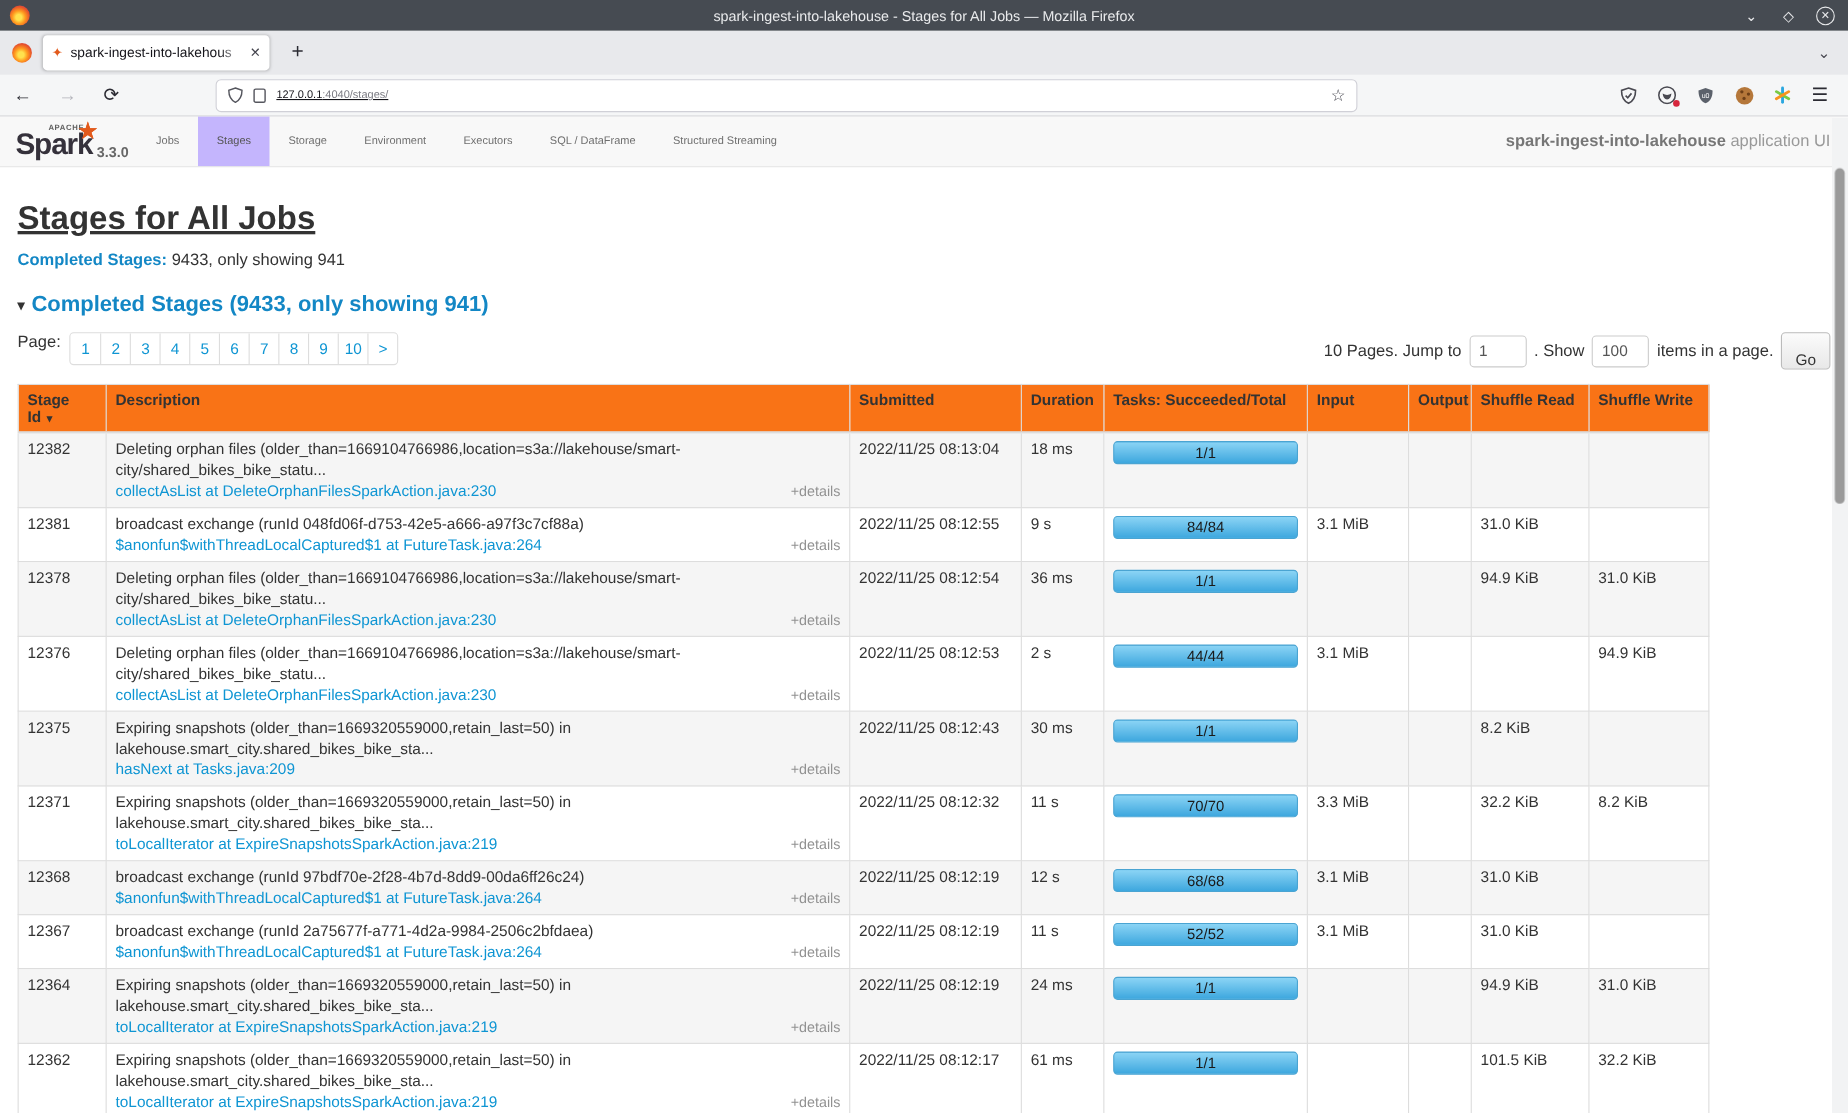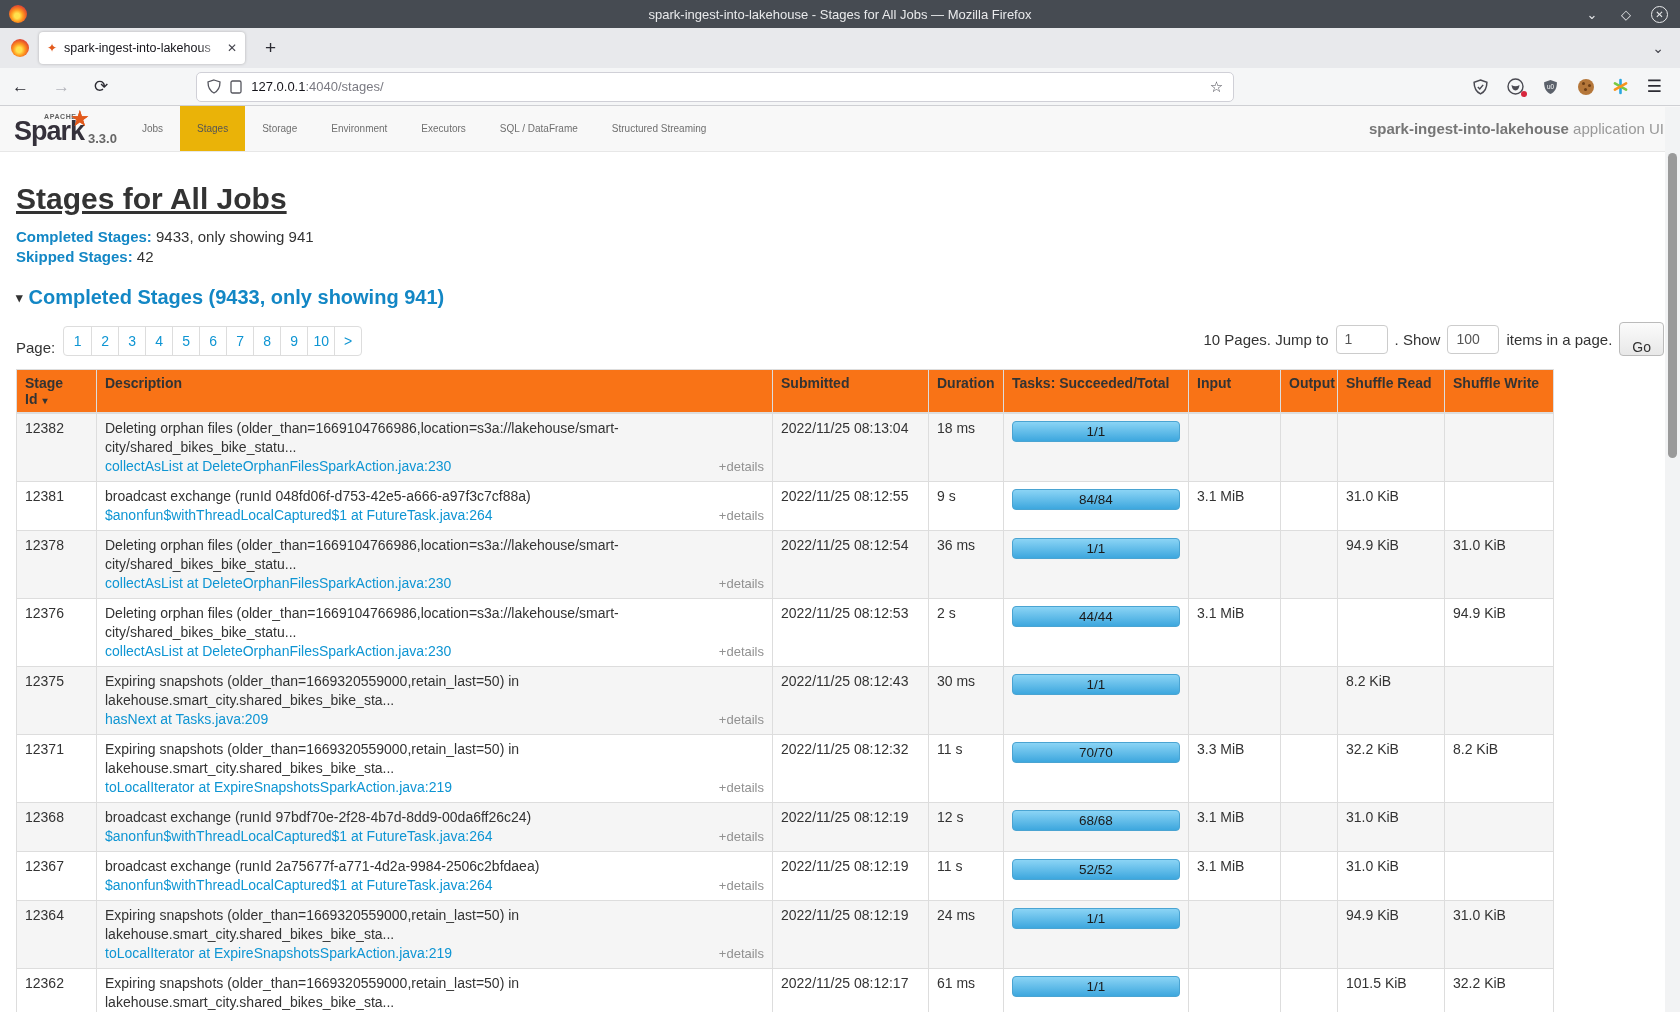--- a/index.html
+++ b/index.html
@@ -31,21 +31,21 @@
   .newtab-btn { font-size:19px; color:#2b2b33; margin-left:14px; padding:0 6px; }
   .tabs-chevron { margin-left:auto; margin-right:16px; color:#45454e; font-size:14px; }
 
   .toolbar { height:38px; background:#f5f6f7; display:flex; align-items:center;
     border-bottom:1px solid #cfd0d4; }
   .nav-ico { font-size:17px; color:#2b2b33; padding:0 12px; }
   .nav-ico.disabled { color:#b4b5bc; }
   .urlbar { width:1038px; height:30px; background:#fff; border:1px solid #d0d0d7;
     border-radius:5px; margin-left:76px; display:flex; align-items:center; padding:0 10px; }
   .url-ico { color:#55565e; margin-right:9px; display:flex; }
-  .url-text { font-size:13px; color:#15141a; flex:1; }
+  .url-text { font-size:10px; color:#15141a; flex:1;text-decoration:underline; }
   .url-text .dim { color:#7a7a82; }
   .url-star { color:#45454e; font-size:15px; }
   .ext-icons { display:flex; align-items:center; gap:17px; margin-left:auto; padding-right:18px; }
   .ext { width:18px; height:18px; display:flex; align-items:center; justify-content:center; position:relative; }
   .cookie { width:16px; height:16px; border-radius:50%; background:#b5773a; position:relative; }
   .cookie:before { content:""; position:absolute; width:3px; height:3px; border-radius:50%;
     background:#6e3f17; top:3px; left:4px; box-shadow:6px 2px 0 #6e3f17, 2px 6px 0 #6e3f17; }
   .badge-red { position:absolute; width:6px; height:6px; background:#d7263d; border-radius:50%;
     right:-2px; bottom:-1px; }
   .hamburger { font-size:17px; color:#2b2b33; }
@@ -57,34 +57,34 @@
   .spark-word { font-size:27px; font-weight:bold; color:#35313b; letter-spacing:-1px;
     position:relative; top:8px; }
   .spark-apache { position:absolute; top:7px; left:44px; font-size:7px; font-weight:bold;
     color:#5f5f5f; letter-spacing:.6px; }
   .spark-star { position:absolute; top:0; left:70px; color:#e25a1c; font-size:22px;
     text-shadow:0 0 0 #e25a1c; }
   .spark-ver { align-self:flex-end; font-size:13px; font-weight:bold; color:#666;
     padding:0 8px 5px 2px; }
   .nav-items { display:flex; list-style:none; }
   .nav-items li { padding:0 17px; line-height:45px; font-size:10px; color:#6f6f6f; cursor:pointer; }
-  .nav-items li.active { background:#eab308; color:#555; }
+  .nav-items li.active { background:#c4b5fd; color:#555; }
   .nav-app { margin-left:auto; line-height:45px; padding-right:16px; font-size:15px; color:#999; }
   .nav-app b { color:#767676; }
 
   
   .content { padding:0 16px; }
   h1 { font-size:30px; color:#333; margin:30px 0 12px; font-weight:bold;text-decoration:underline; }
   .stat { font-size:15px; color:#333; margin:3px 0; }
   .stat b { color:var(--header-blue,#1387c5); }
   .section-head { margin-top:21px; font-size:20px; font-weight:bold;
     color:var(--header-blue,#1387c5); display:flex; align-items:center; cursor:pointer; }
   .section-head .arrow { color:#333; font-size:13px; margin-right:6px; }
 
-  .pagerow { display:flex; align-items:flex-end; margin-top:13px; }
+  .pagerow { display:flex; align-items:flex-start; margin-top:13px; }
   .page-label { font-size:15px; color:#333; margin-right:8px; }
   .pages { display:inline-flex; list-style:none; border:1px solid #ddd; border-radius:4px;
     overflow:hidden; background:#fff; }
   .pages li { min-width:27px; text-align:center; padding:6px 0; font-size:14px;
     color:var(--link,#0e95d3); border-left:1px solid #ddd; cursor:pointer; }
   .pages li:first-child { border-left:none; }
   .pager-right { margin-left:auto; display:flex; align-items:center; gap:7px;
     font-size:15px; color:#333; }
   .pager-right input { width:52px; height:29px; border:1px solid #ccc; border-radius:4px;
     padding:0 8px; font-size:14px; color:#555; font-family:inherit; }
@@ -202,21 +202,20 @@
       <li>Executors</li>
       <li>SQL / DataFrame</li>
       <li>Structured Streaming</li>
     </ul>
   <div class="nav-app"><b>spark-ingest-into-lakehouse</b><span> application UI</span></div>
 </div>
 
 <div class="content">
   <h1>Stages for All Jobs</h1>
   <div class="stat"><b>Completed Stages:</b><span> 9433, only showing 941</span></div>
-  <div class="stat"><b>Skipped Stages:</b><span> 42</span></div>
 
   <div class="section-head">
     <span class="arrow">▾</span>
     <span>Completed Stages (9433, only showing 941)</span>
   </div>
 
   <div class="pagerow">
     <span class="page-label">Page:</span>
     <ul class="pages">
         <li>1</li>

